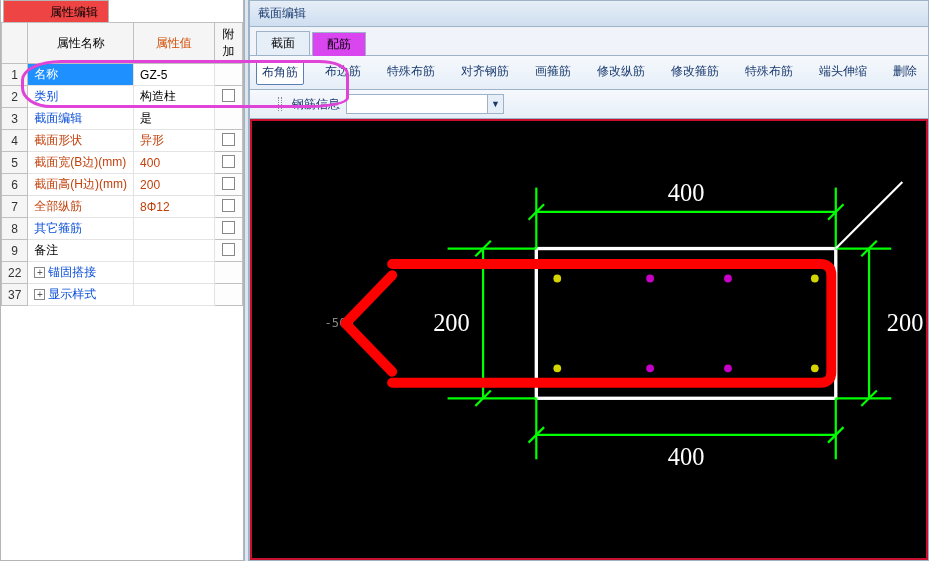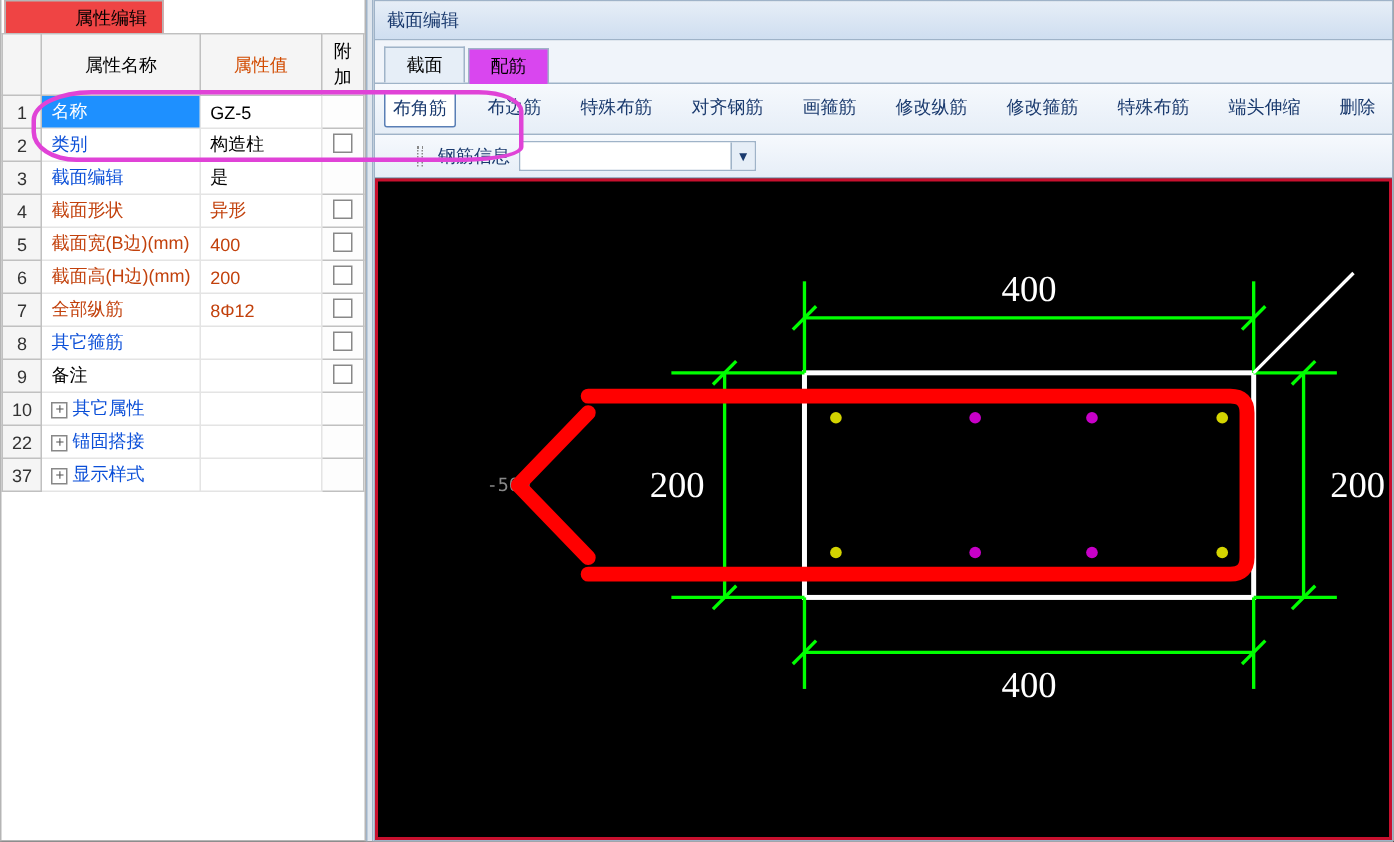--- a/index.html
+++ b/index.html
@@ -117,26 +117,20 @@
           <td class="rownum">8</td>
           <td class="name"><span class="blue-link">其它箍筋</span></td>
           <td class="val"></td>
           <td class="add"><span class="checkbox"></span></td>
         </tr>
         <tr>
           <td class="rownum">9</td>
           <td class="name"><span>备注</span></td>
           <td class="val"></td>
           <td class="add"><span class="checkbox"></span></td>
-        </tr>
-        <tr>
-          <td class="rownum">10</td>
-          <td class="name"><span class="expand-box">+</span><span class="blue-link">其它属性</span></td>
-          <td class="val"></td>
-          <td class="add"></td>
         </tr>
         <tr>
           <td class="rownum">22</td>
           <td class="name"><span class="expand-box">+</span><span class="blue-link">锚固搭接</span></td>
           <td class="val"></td>
           <td class="add"></td>
         </tr>
         <tr>
           <td class="rownum">37</td>
           <td class="name"><span class="expand-box">+</span><span class="blue-link">显示样式</span></td>

